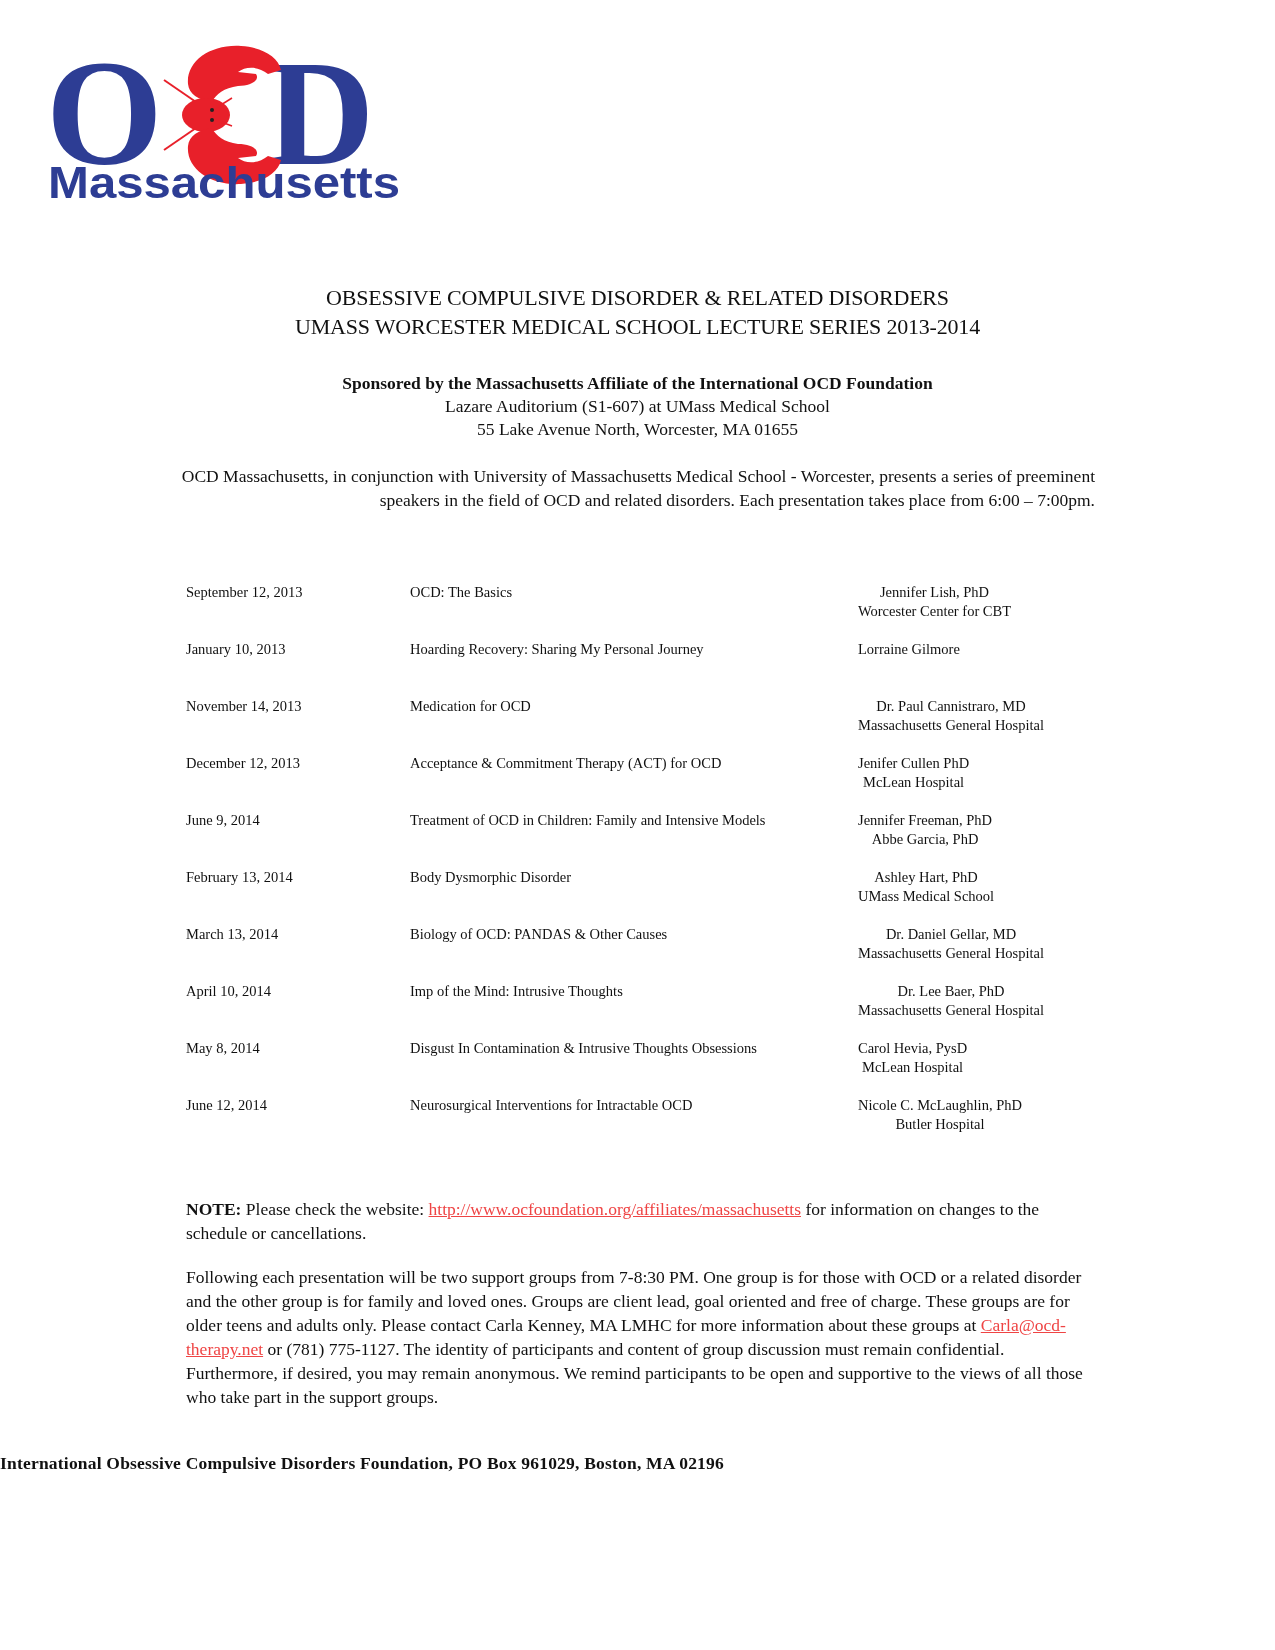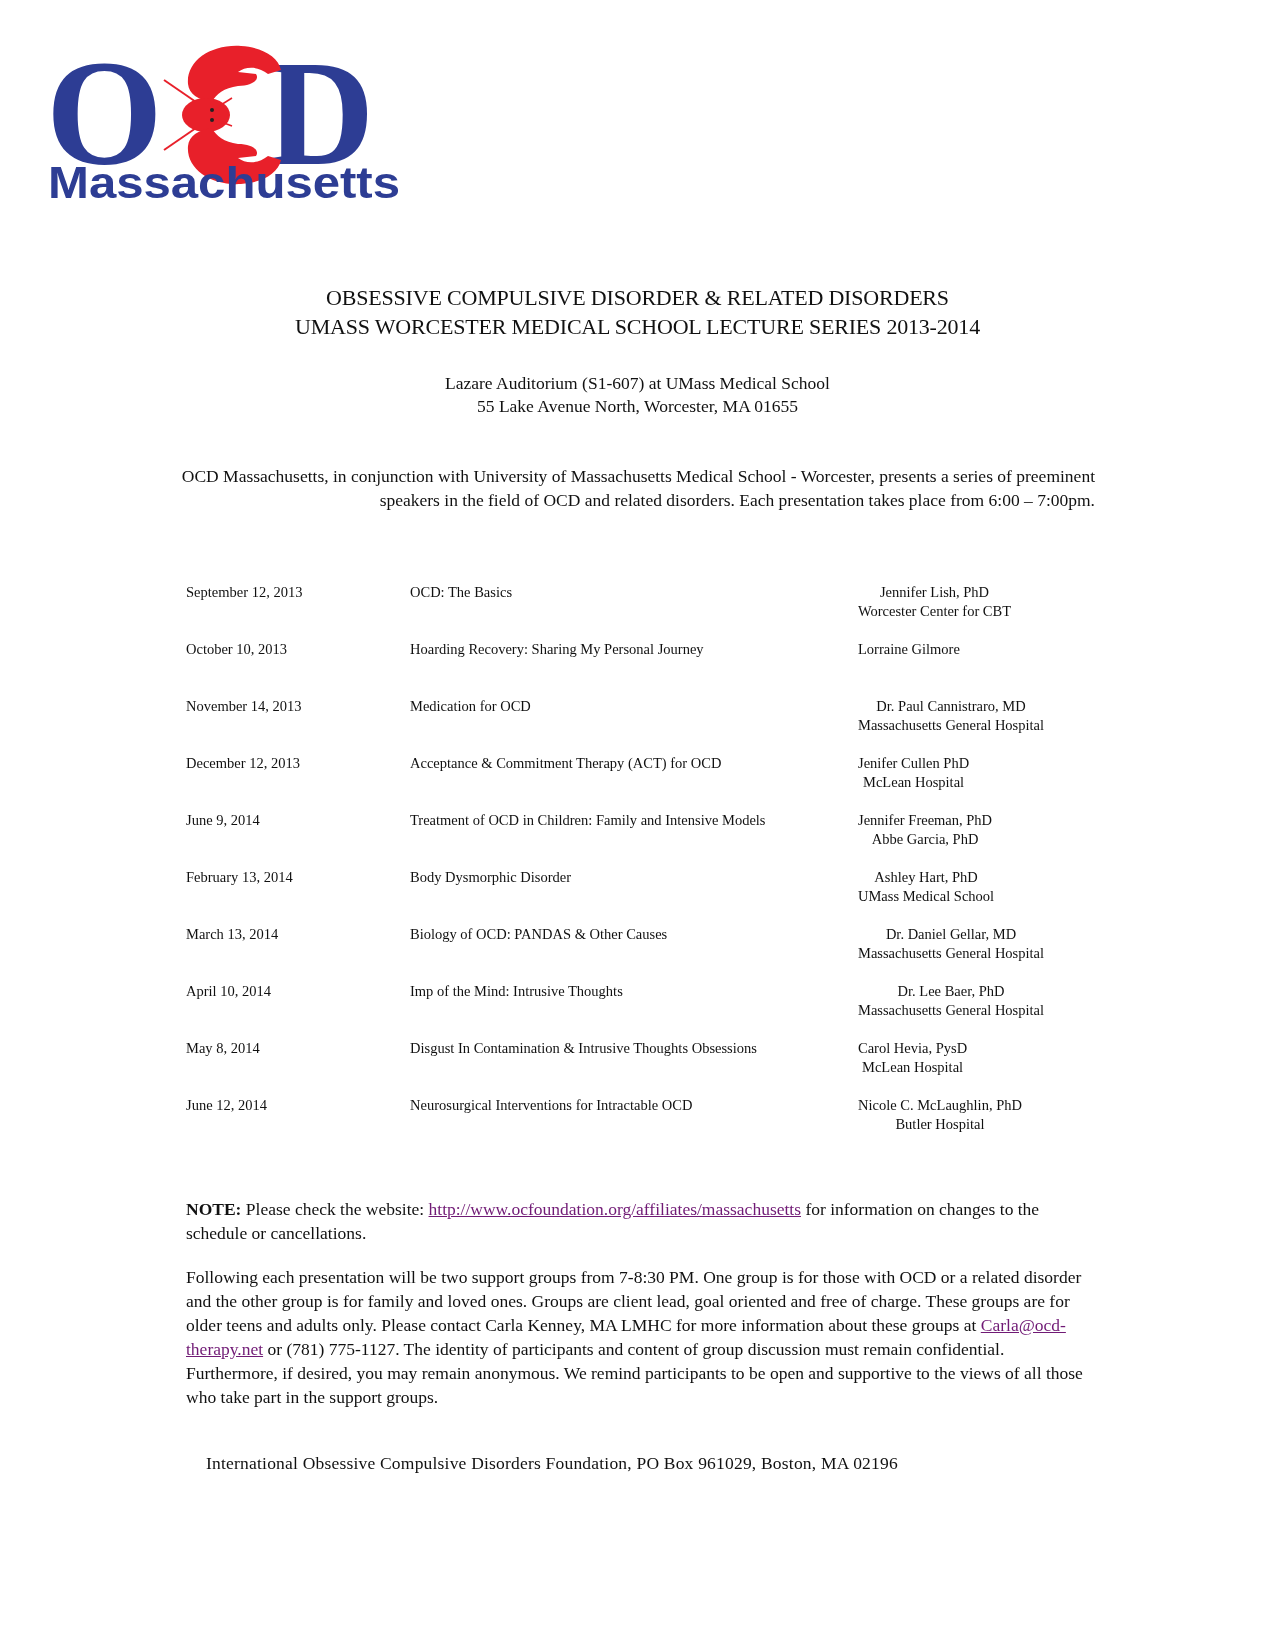--- a/index.html
+++ b/index.html
@@ -22,27 +22,27 @@
   .schedule { position: absolute; left: 186px; top: 583px; width: 900px; }
   .row { position: relative; height: 57px; font-size: 14.5px; line-height: 19px; }
   .row .date { position: absolute; left: 0; top: 0; }
   .row .topic { position: absolute; left: 224px; top: 0; }
   .row .speaker { position: absolute; left: 672px; top: 0; }
   .row .speaker div { white-space: nowrap; text-align: center; }
 
   .note { position: absolute; left: 186px; width: 905px; top: 1197px;
           font-size: 17.5px; line-height: 24px; }
   .note .label { font-weight: bold; }
-  a.link { color: #701a75; text-decoration: underline; }
+  a.link { color: #ef4444; text-decoration: underline; }
 
   .support { position: absolute; left: 186px; width: 905px; top: 1265px;
              font-size: 17.5px; line-height: 24px; }
 
-  .footer { position: absolute; left: 0; width: 1104px; top: 1451px; text-align: center;
-            font-weight: normal; font-size: 17.5px; line-height: 24px; letter-spacing: 0.2px; }
+  .footer { position: absolute; left: 0; width: 1104px; top: 1451px; 
+            font-weight: bold; font-size: 17.5px; line-height: 24px; letter-spacing: 0.2px; }
 </style>
 </head>
 <body>
 
 <div class="logo">
   <svg width="360" height="180" viewBox="0 0 360 180">
 
     <text x="0" y="128" font-family="Liberation Serif, serif" font-weight="bold" font-size="150" fill="#2d3d94">O</text>
 
     <text x="220" y="128" font-family="Liberation Serif, serif" font-weight="bold" font-size="150" fill="#2d3d94">D</text>
@@ -66,37 +66,38 @@
     <text x="2" y="162" font-family="Liberation Sans, sans-serif" font-weight="bold" font-size="44" fill="#2d3d94" textLength="352" lengthAdjust="spacingAndGlyphs">Massachusetts</text>
   </svg>
 </div>
 
 <div class="title-block">
   <div class="title-line">OBSESSIVE COMPULSIVE DISORDER &amp; RELATED DISORDERS</div>
   <div class="title-line">UMASS WORCESTER MEDICAL SCHOOL LECTURE SERIES 2013-2014</div>
 </div>
 
 <div class="sponsor">
+  <div class="bold">Sponsored by the Massachusetts Affiliate of the International OCD Foundation</div>
   <div>Lazare Auditorium (S1-607) at UMass Medical School</div>
   <div>55 Lake Avenue North, Worcester, MA 01655</div>
 </div>
 
 <div class="intro">OCD Massachusetts, in conjunction with University of Massachusetts Medical School - Worcester, presents a series of preeminent speakers in the field of OCD and related disorders.  Each presentation takes place from 6:00 – 7:00pm.</div>
 
 <div class="schedule">
   <div class="row">
     <div class="date">September 12, 2013</div>
     <div class="topic">OCD: The Basics</div>
     <div class="speaker">
       <div>Jennifer Lish, PhD</div>
       <div>Worcester Center for CBT</div>
     </div>
   </div>
   <div class="row">
-    <div class="date">October 10, 2013</div>
+    <div class="date">January 10, 2013</div>
     <div class="topic">Hoarding Recovery: Sharing My Personal Journey</div>
     <div class="speaker">
       <div>Lorraine Gilmore</div>
       <div></div>
     </div>
   </div>
   <div class="row">
     <div class="date">November 14, 2013</div>
     <div class="topic">Medication for OCD</div>
     <div class="speaker">

